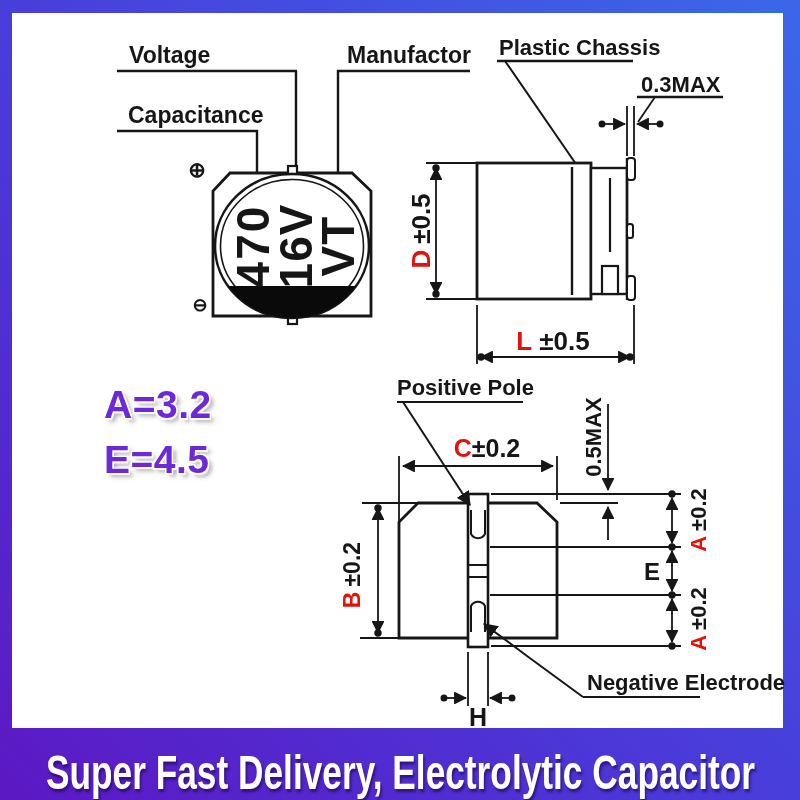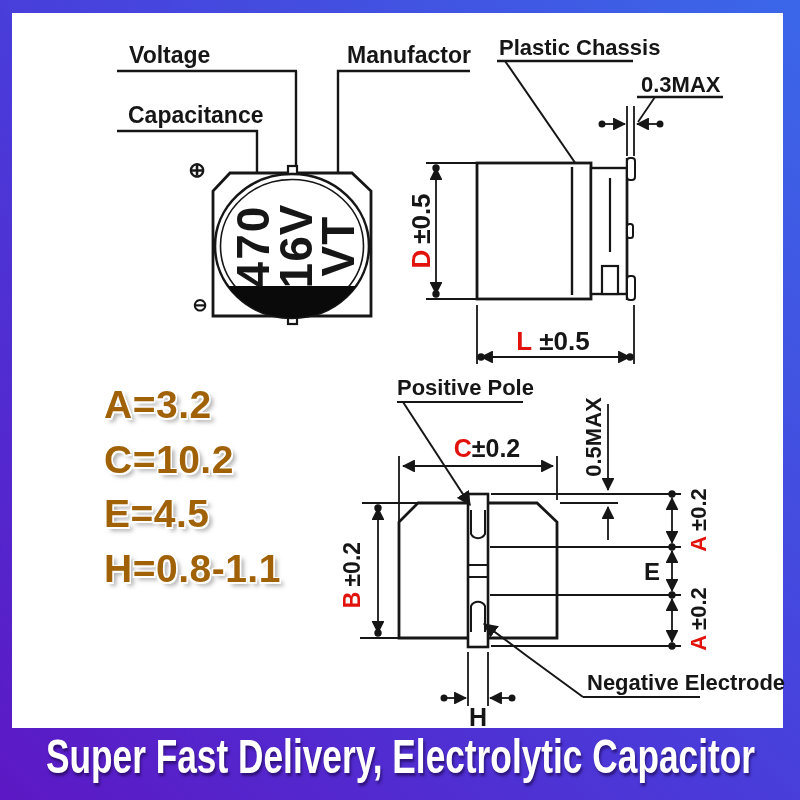--- a/index.html
+++ b/index.html
@@ -10,27 +10,27 @@
   }
   .paper{
     position:absolute;left:12px;top:13px;width:771px;height:715px;
     background:#ffffff;
   }
   svg.drawing{position:absolute;left:0;top:0;width:800px;height:800px;}
   svg.drawing text{fill:#161616;font-family:"Liberation Sans",sans-serif;font-weight:700;}
   .red{fill:#e2120c;}
   .dimlist{
     position:absolute;left:104px;top:378px;width:260px;
-    font-size:39px;font-weight:700;line-height:54.6px;color:#a16207;
+    font-size:39px;font-weight:700;line-height:54.6px;color:#6d28d9;
     text-shadow:1.5px 1.5px 0 #fff,-1.5px -1.5px 0 #fff,1.5px -1.5px 0 #fff,-1.5px 1.5px 0 #fff,4px 4px 4px rgba(110,110,110,.55);
     letter-spacing:0.5px;
   }
   .banner{
     position:absolute;left:0;top:728px;width:800px;height:72px;
-    display:flex;align-items:flex-start;justify-content:center;
+    display:flex;align-items:flex-end;justify-content:center;
   }
   .banner-text{
     color:#ffffff;font-size:49px;font-weight:700;white-space:nowrap;
     transform:scaleX(0.72);transform-origin:50% 50%;
     text-shadow:2px 3px 3px rgba(25,5,70,.6);
   }
 </style>
 </head>
 <body>
 
@@ -194,20 +194,18 @@
     <line x1="403" y1="402" x2="470" y2="505" stroke-width="2" marker-end="url(#ah)"></line>
     <line x1="583" y1="697" x2="700" y2="697"></line>
     <polyline points="583,697 527,656 484,624" stroke-width="2" marker-end="url(#ah)"></polyline>
   </g>
   <text x="397" y="395" font-size="22">Positive Pole</text>
   <text x="587" y="690" font-size="22">Negative Electrode</text>
 </svg>
 
 <div class="dimlist">
   <div>A=3.2</div>
-  <div>C=10.2</div>
   <div>E=4.5</div>
-  <div>H=0.8-1.1</div>
 </div>
 
 <div class="banner">
   <div class="banner-text">Super Fast Delivery, Electrolytic Capacitor</div>
 </div>
 
 </body></html>

